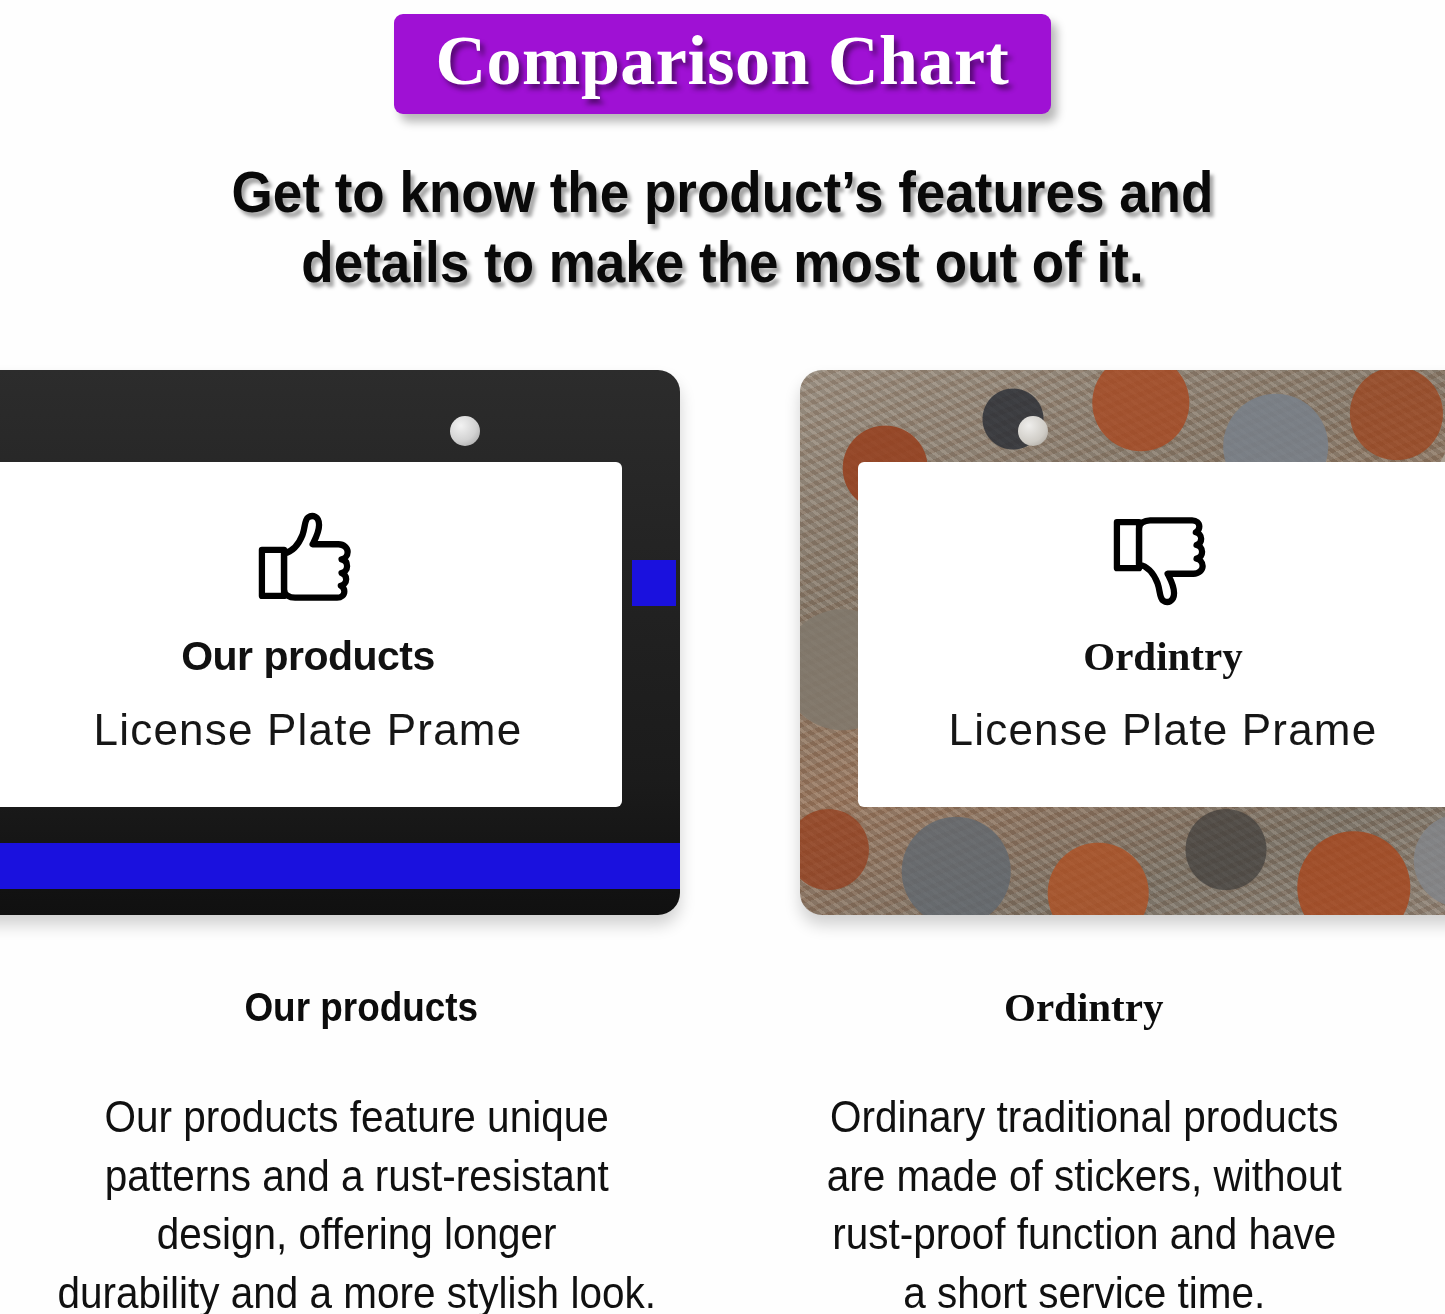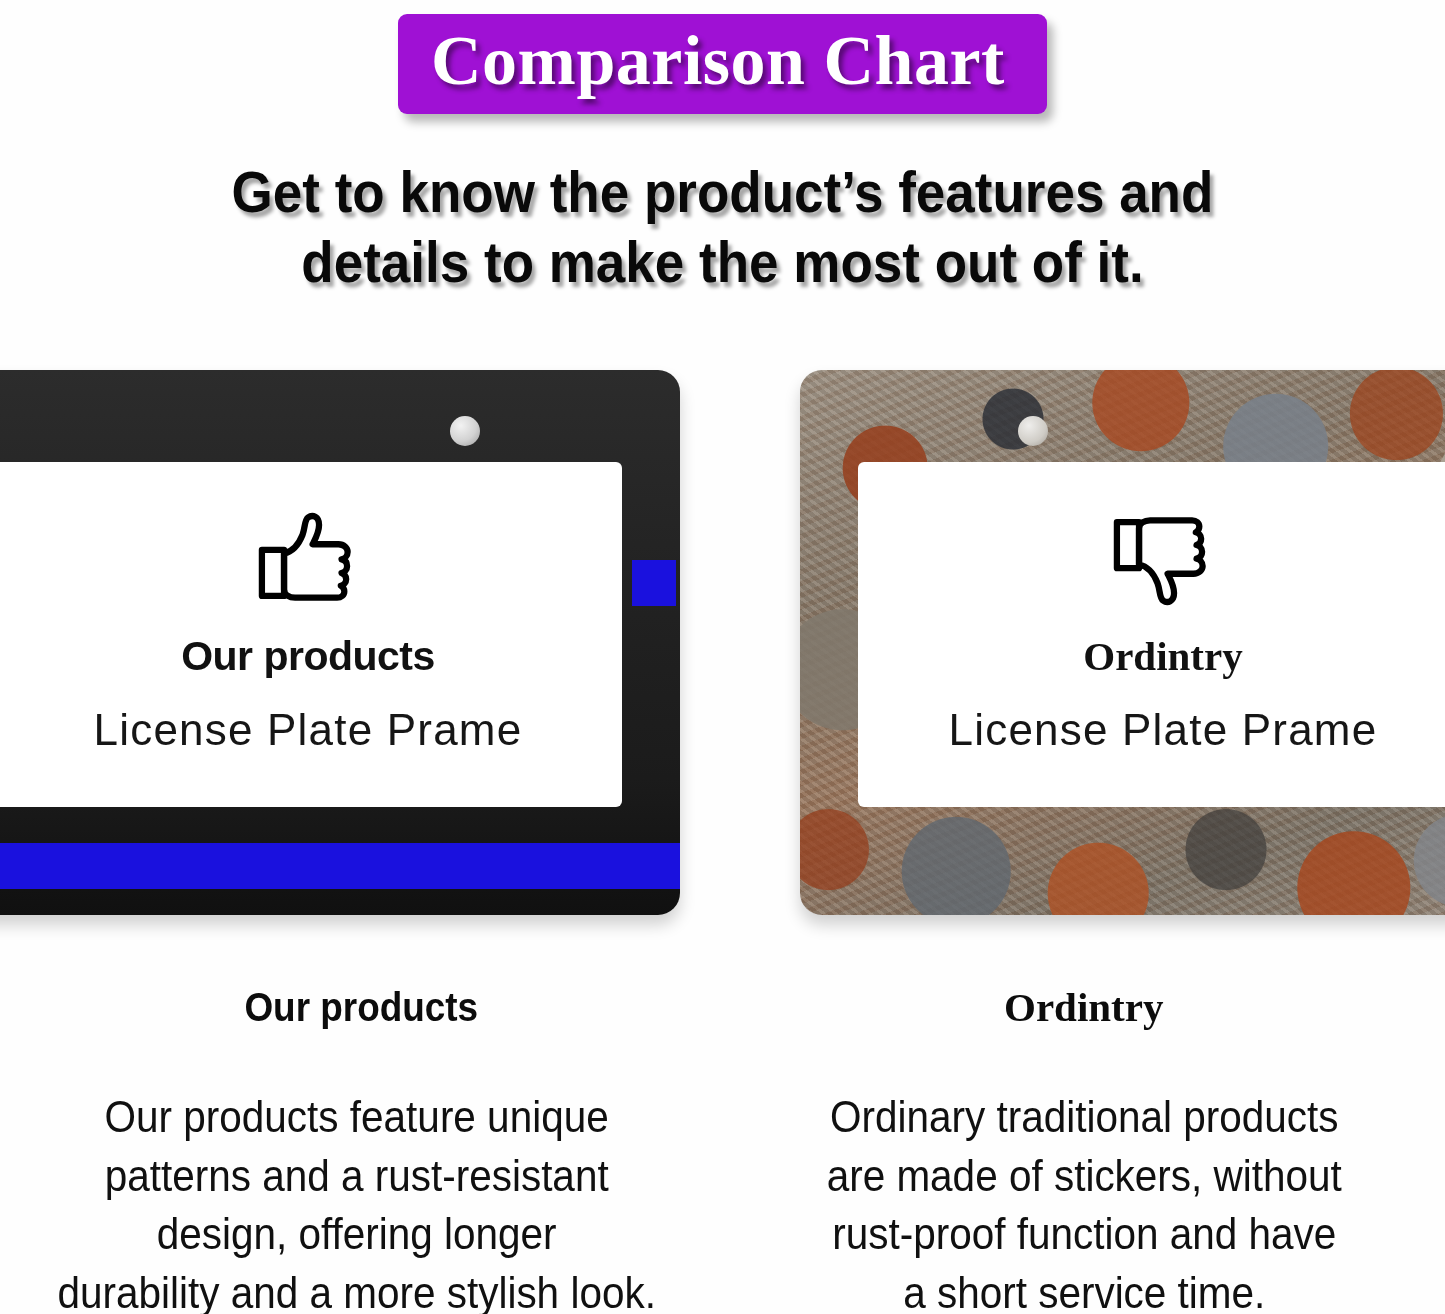--- a/index.html
+++ b/index.html
@@ -20,21 +20,21 @@
   .banner-wrap {
     position: absolute;
     left: 0; right: 0;
     top: 14px;
     display: flex;
     justify-content: center;
   }
   .banner {
     background: #9f11d4;
     border-radius: 9px;
-    padding: 8px 42px 14px 33px;
+    padding: 8px 42px 14px 42px;
     box-shadow: 6px 8px 10px rgba(0,0,0,0.28);
   }
   .banner-title {
     font-family: "Liberation Serif", "DejaVu Serif", serif;
     font-weight: bold;
     font-size: 70px;
     line-height: 1.12;
     color: #ffffff;
     letter-spacing: 0.5px;
     text-shadow: 4px 5px 5px rgba(0,0,0,0.45);

